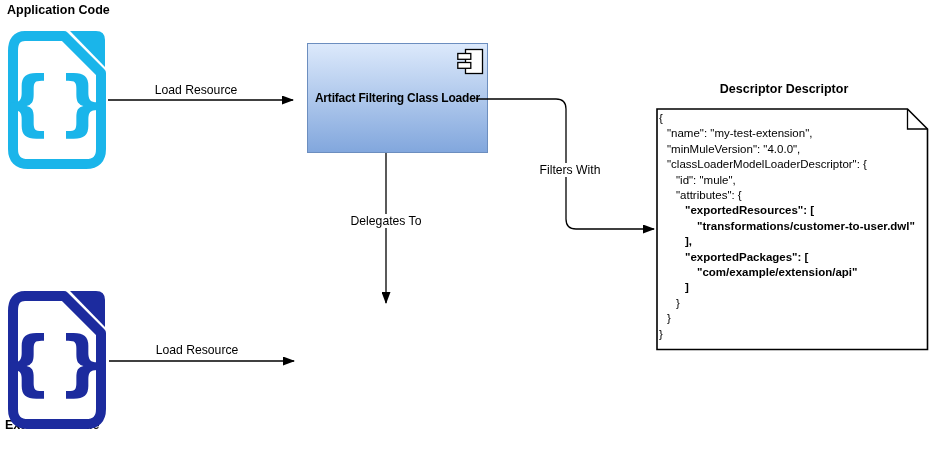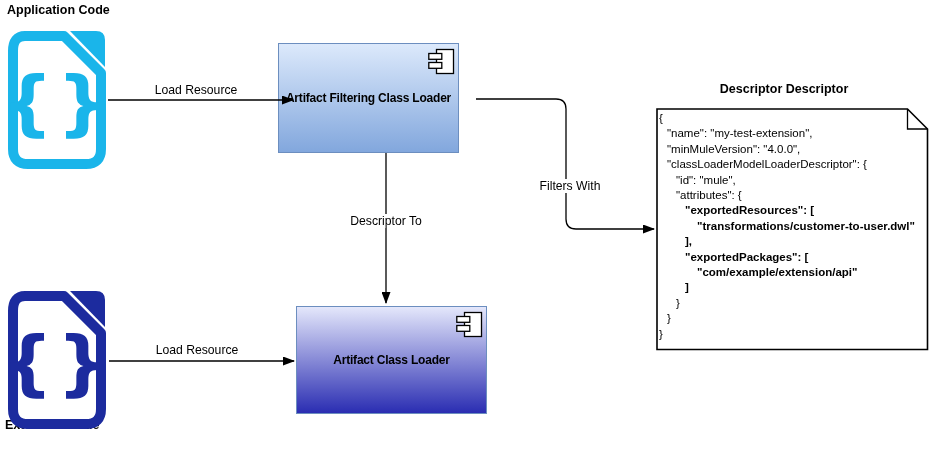--- a/index.html
+++ b/index.html
@@ -10,21 +10,21 @@
   .abs{position:absolute;}
   .hdr{font-weight:bold;font-size:12.5px;white-space:nowrap;}
   .center-anchor{transform:translate(-50%,-50%);white-space:nowrap;}
   .edge-label{font-weight:normal;font-size:12.2px;background:#fff;padding:0 3px;line-height:14px;}
   .node{
     position:absolute;border:1px solid #6c8ebf;box-sizing:border-box;
     display:flex;align-items:center;justify-content:center;
   }
   .node-label{font-weight:bold;font-size:12px;letter-spacing:-0.2px;white-space:nowrap;}
   #node-filtering{
-    left:278px;top:43px;width:181px;height:110px;
+    left:307px;top:43px;width:181px;height:110px;
     background:linear-gradient(to bottom,#dce9fb 0%,#82a7dd 100%);
     text-align:center;
   }
   #node-artifact{
     left:296px;top:306px;width:191px;height:108px;
     background:linear-gradient(to bottom,#e4e7fb 0%,#2a2db2 100%);
   }
   .component-icon{position:absolute;top:4px;right:3px;}
   #edges{position:absolute;left:0;top:0;pointer-events:none;}
   .file-icon{position:absolute;}
@@ -58,28 +58,20 @@
 
   <div class="node" id="node-filtering">
     <span class="node-label">Artifact Filtering Class Loader</span>
     <svg class="component-icon" width="27" height="27" viewBox="0 0 27 27">
       <rect x="8.5" y="1.5" width="17" height="24" fill="#fff" stroke="#000" stroke-width="1.3"></rect>
       <rect x="0.8" y="5.5" width="13" height="5.8" fill="#fff" stroke="#000" stroke-width="1.3"></rect>
       <rect x="0.8" y="14.5" width="13" height="5.8" fill="#fff" stroke="#000" stroke-width="1.3"></rect>
     </svg>
   </div>
 
-  <div class="node" id="node-artifact">
-    <span class="node-label">Artifact Class Loader</span>
-    <svg class="component-icon" width="27" height="27" viewBox="0 0 27 27">
-      <rect x="8.5" y="1.5" width="17" height="24" fill="#fff" stroke="#000" stroke-width="1.3"></rect>
-      <rect x="0.8" y="5.5" width="13" height="5.8" fill="#fff" stroke="#000" stroke-width="1.3"></rect>
-      <rect x="0.8" y="14.5" width="13" height="5.8" fill="#fff" stroke="#000" stroke-width="1.3"></rect>
-    </svg>
-  </div>
 
   <svg class="abs" style="left:656px;top:108px;" width="274" height="244" viewBox="0 0 274 244">
     <path d="M1,1 H251.5 L271.5,21 V241.5 H1 Z" fill="#ffffff" stroke="#000" stroke-width="1.6"></path>
     <path d="M251.5,1 V21 H271.5" fill="none" stroke="#000" stroke-width="1.3"></path>
   </svg>
   <div id="descriptor-body">
       <div class="json-line" style="padding-left: 2px;">{</div>
       <div class="json-line" style="padding-left: 10px;">"name": "my-test-extension",</div>
       <div class="json-line" style="padding-left: 10px;">"minMuleVersion": "4.0.0",</div>
       <div class="json-line" style="padding-left: 10px;">"classLoaderModelLoaderDescriptor": {</div>
@@ -103,16 +95,16 @@
       </marker>
     </defs>
     <path d="M108,100 L293,100" stroke="#000" stroke-width="1.3" fill="none" marker-end="url(#arrow)"></path>
     <path d="M109,361 L294,361" stroke="#000" stroke-width="1.3" fill="none" marker-end="url(#arrow)"></path>
     <path d="M386,153 L386,303" stroke="#000" stroke-width="1.3" fill="none" marker-end="url(#arrow)"></path>
     <path d="M476,99 L556,99 Q566,99 566,109 L566,219 Q566,229 576,229 L654,229" stroke="#000" stroke-width="1.3" fill="none" marker-end="url(#arrow)"></path>
   </svg>
 
   <div class="abs edge-label center-anchor" style="left:196px;top:90px;">Load Resource</div>
   <div class="abs edge-label center-anchor" style="left:197px;top:350px;">Load Resource</div>
-  <div class="abs edge-label center-anchor" style="left:386px;top:221px;">Descriptor To</div>
-  <div class="abs edge-label center-anchor" style="left:570px;top:186px;text-align:right;">Filters With</div>
+  <div class="abs edge-label center-anchor" style="left:386px;top:221px;">Delegates To</div>
+  <div class="abs edge-label center-anchor" style="left:570px;top:170px;text-align:right;">Filters With</div>
 
 </div>
 
 </body></html>

